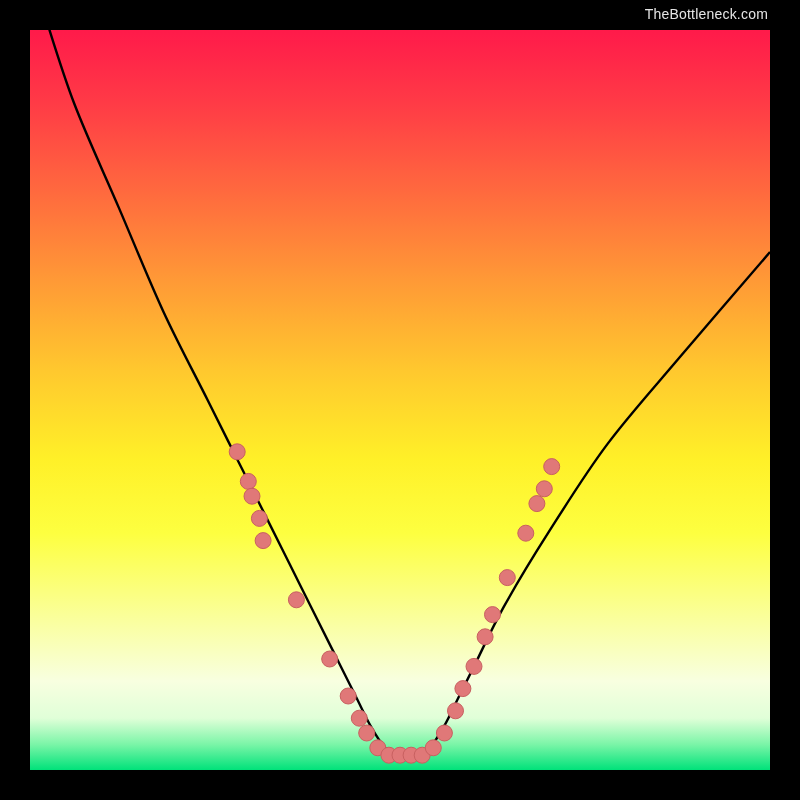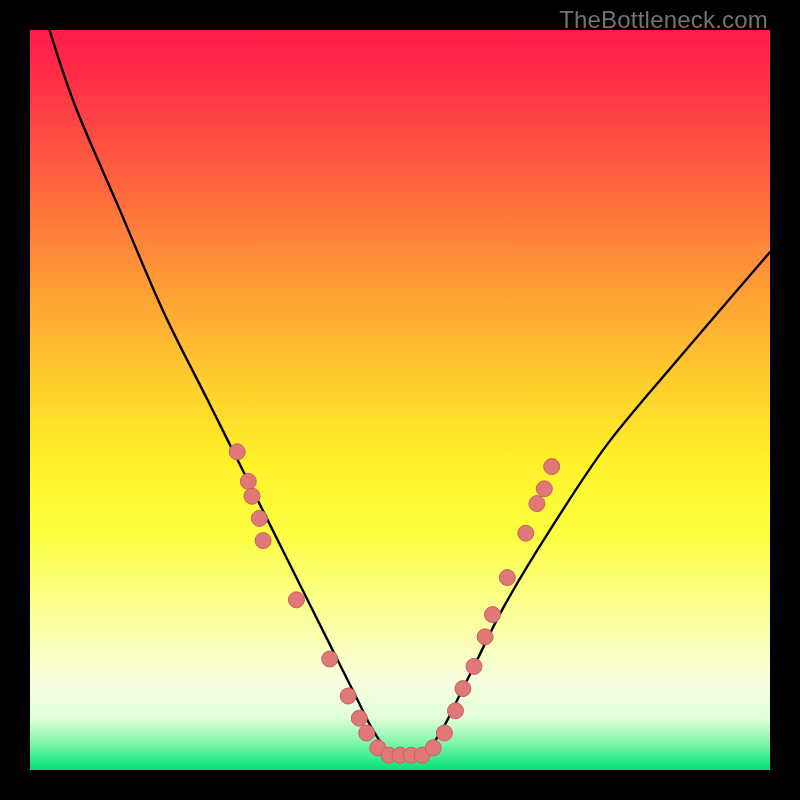--- a/index.html
+++ b/index.html
@@ -51,23 +51,23 @@
     position: absolute;
     left: 0;
     top: 0;
     width: 740px;
     height: 740px;
   }
   .watermark {
     position: absolute;
     top: 6px;
     right: 32px;
-    color: #737373;
+    color: #e5e5e5;
     font-family: Arial, Helvetica, sans-serif;
-    font-size: 24px;
+    font-size: 14px;
     letter-spacing: 0.2px;
   }
 </style>
 </head>
 <body>
 
 <div class="frame">
   <div class="plot-area">
     <div class="gradient"></div>
     <svg class="curve" viewBox="0 0 740 740" preserveAspectRatio="none">

